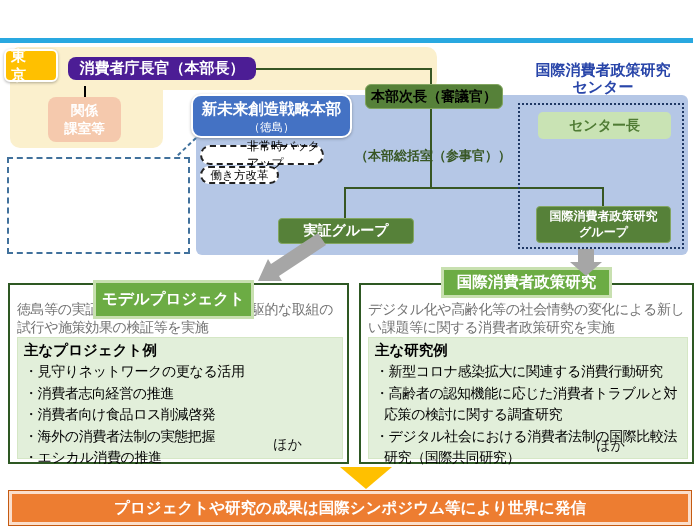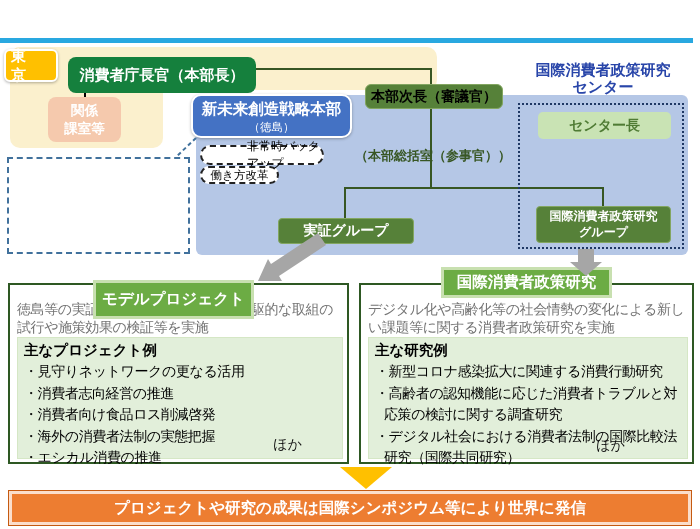--- a/index.html
+++ b/index.html
@@ -10,21 +10,21 @@
   
   .topline{left:0;top:38px;width:693px;height:5px;background:#29A8E0;}
 
   
   .cream-main{left:10px;top:47px;width:427px;height:43px;background:#FBF0CD;border-radius:10px;}
   .cream-left{left:10px;top:47px;width:153px;height:101px;background:#FBF0CD;border-radius:10px;}
 
   .tokyo{left:4px;top:49px;width:54px;height:33px;background:#FFC000;border:2px solid #fff;
     border-radius:6px;color:#fff;font-weight:bold;font-size:15px;letter-spacing:5px;
     display:flex;align-items:center;justify-content:center;box-shadow:0 1px 3px rgba(0,0,0,.3);padding-left:5px;}
-  .chief{left:68px;top:57px;width:188px;height:36px;background:#15803d;border-radius:8px;
+  .chief{left:68px;top:57px;width:188px;height:23px;background:#4c1d95;border-radius:8px;
     color:#fff;font-weight:bold;font-size:15px;display:flex;align-items:center;justify-content:center;}
   .related{left:48px;top:97px;width:73px;height:45px;background:#F5C9AD;border-radius:8px;
     color:#fff;font-weight:bold;font-size:13.5px;line-height:1.3;display:flex;flex-direction:column;
     align-items:center;justify-content:center;text-align:center;}
 
   
   .ln{background:#375623;}
   .ln-black{background:#000;}
   .g1{left:256px;top:68px;width:176px;height:2px;}
   .g2{left:430px;top:69px;width:2px;height:16px;}

